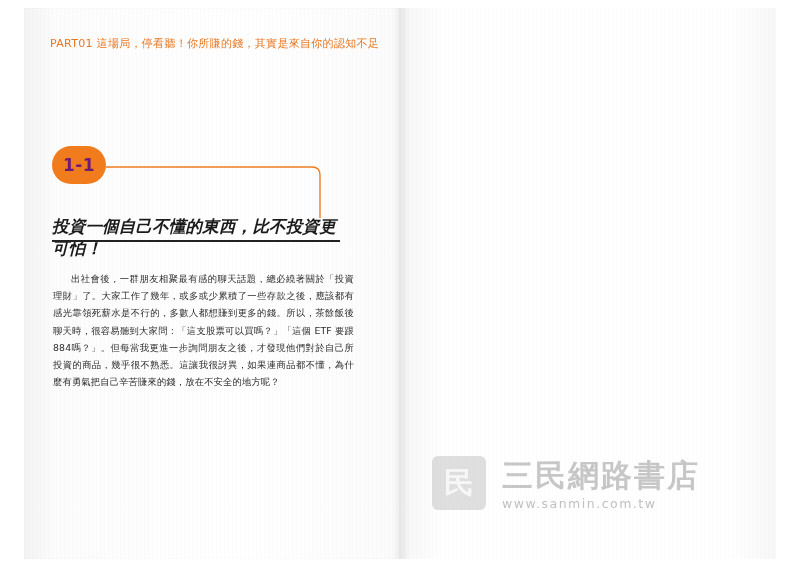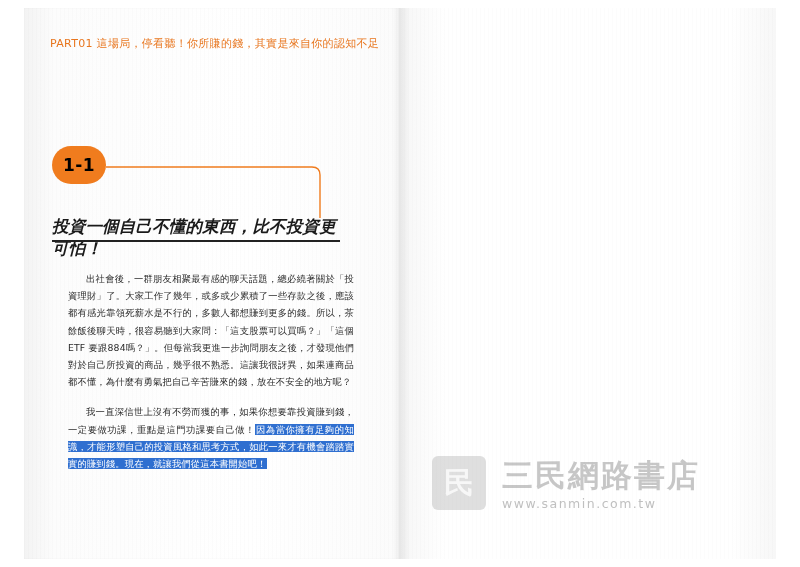--- a/index.html
+++ b/index.html
@@ -82,21 +82,21 @@
   }
 
   .chapter-badge {
     position: absolute;
     left: 28px;
     top: 138px;
     width: 54px;
     height: 38px;
     background: #F07C1E;
     border-radius: 19px;
-    color: #000000;
+    color: #701a75;
     font-size: 17px;
     font-weight: bold;
     display: flex;
     align-items: center;
     justify-content: center;
     letter-spacing: 0.5px;
   }
 
   
   .hook-line {
@@ -130,21 +130,21 @@
   }
 
   .body-col-left {
     position: absolute;
     left: 28px;
     top: 262px;
     width: 302px;
   }
 
   p.para {
-    margin: 0 0 13px 16px;
+    margin: 0 0 13px 1px;
     font-size: 9.3px;
     line-height: 1.85;
     color: #2b2b2b;
     text-align: justify;
     text-indent: 18px;
     letter-spacing: 0.15px;
   }
 
   .hl {
     background: #2f6fd0;
@@ -206,21 +206,20 @@
 
       <svg class="hook-line" viewBox="0 0 216 54">
         <path d="M0 3 H206 Q214 3 214 11 V54" fill="none" stroke="#F07C1E" stroke-width="1.4"></path>
       </svg>
 
       <div class="headline">投資一個自己不懂的東西，比不投資更可怕！</div>
       <div class="headline-underline"></div>
 
       <div class="body-col-left">
         <p class="para">出社會後，一群朋友相聚最有感的聊天話題，總必繞著關於「投資理財」了。大家工作了幾年，或多或少累積了一些存款之後，應該都有感光靠領死薪水是不行的，多數人都想賺到更多的錢。所以，茶餘飯後聊天時，很容易聽到大家問：「這支股票可以買嗎？」「這個 ETF 要跟884嗎？」。但每當我更進一步詢問朋友之後，才發現他們對於自己所投資的商品，幾乎很不熟悉。這讓我很訝異，如果連商品都不懂，為什麼有勇氣把自己辛苦賺來的錢，放在不安全的地方呢？</p>
-        <p class="para"><span>我一直深信世上沒有不勞而獲的事，如果你想要靠投資賺到錢，一定要做功課，重點是這門功課要自己做！<span class="hl">因為當你擁有足夠的知識，才能形塑自己的投資風格和思考方式，如此一來才有機會踏踏實實的賺到錢。現在，就讓我們從這本書開始吧！</span></span></p>
       </div>
     </div>
 
     <div class="page-right">
       
     </div>
 
     <div class="gutter"></div>
 
     <div class="watermark">

